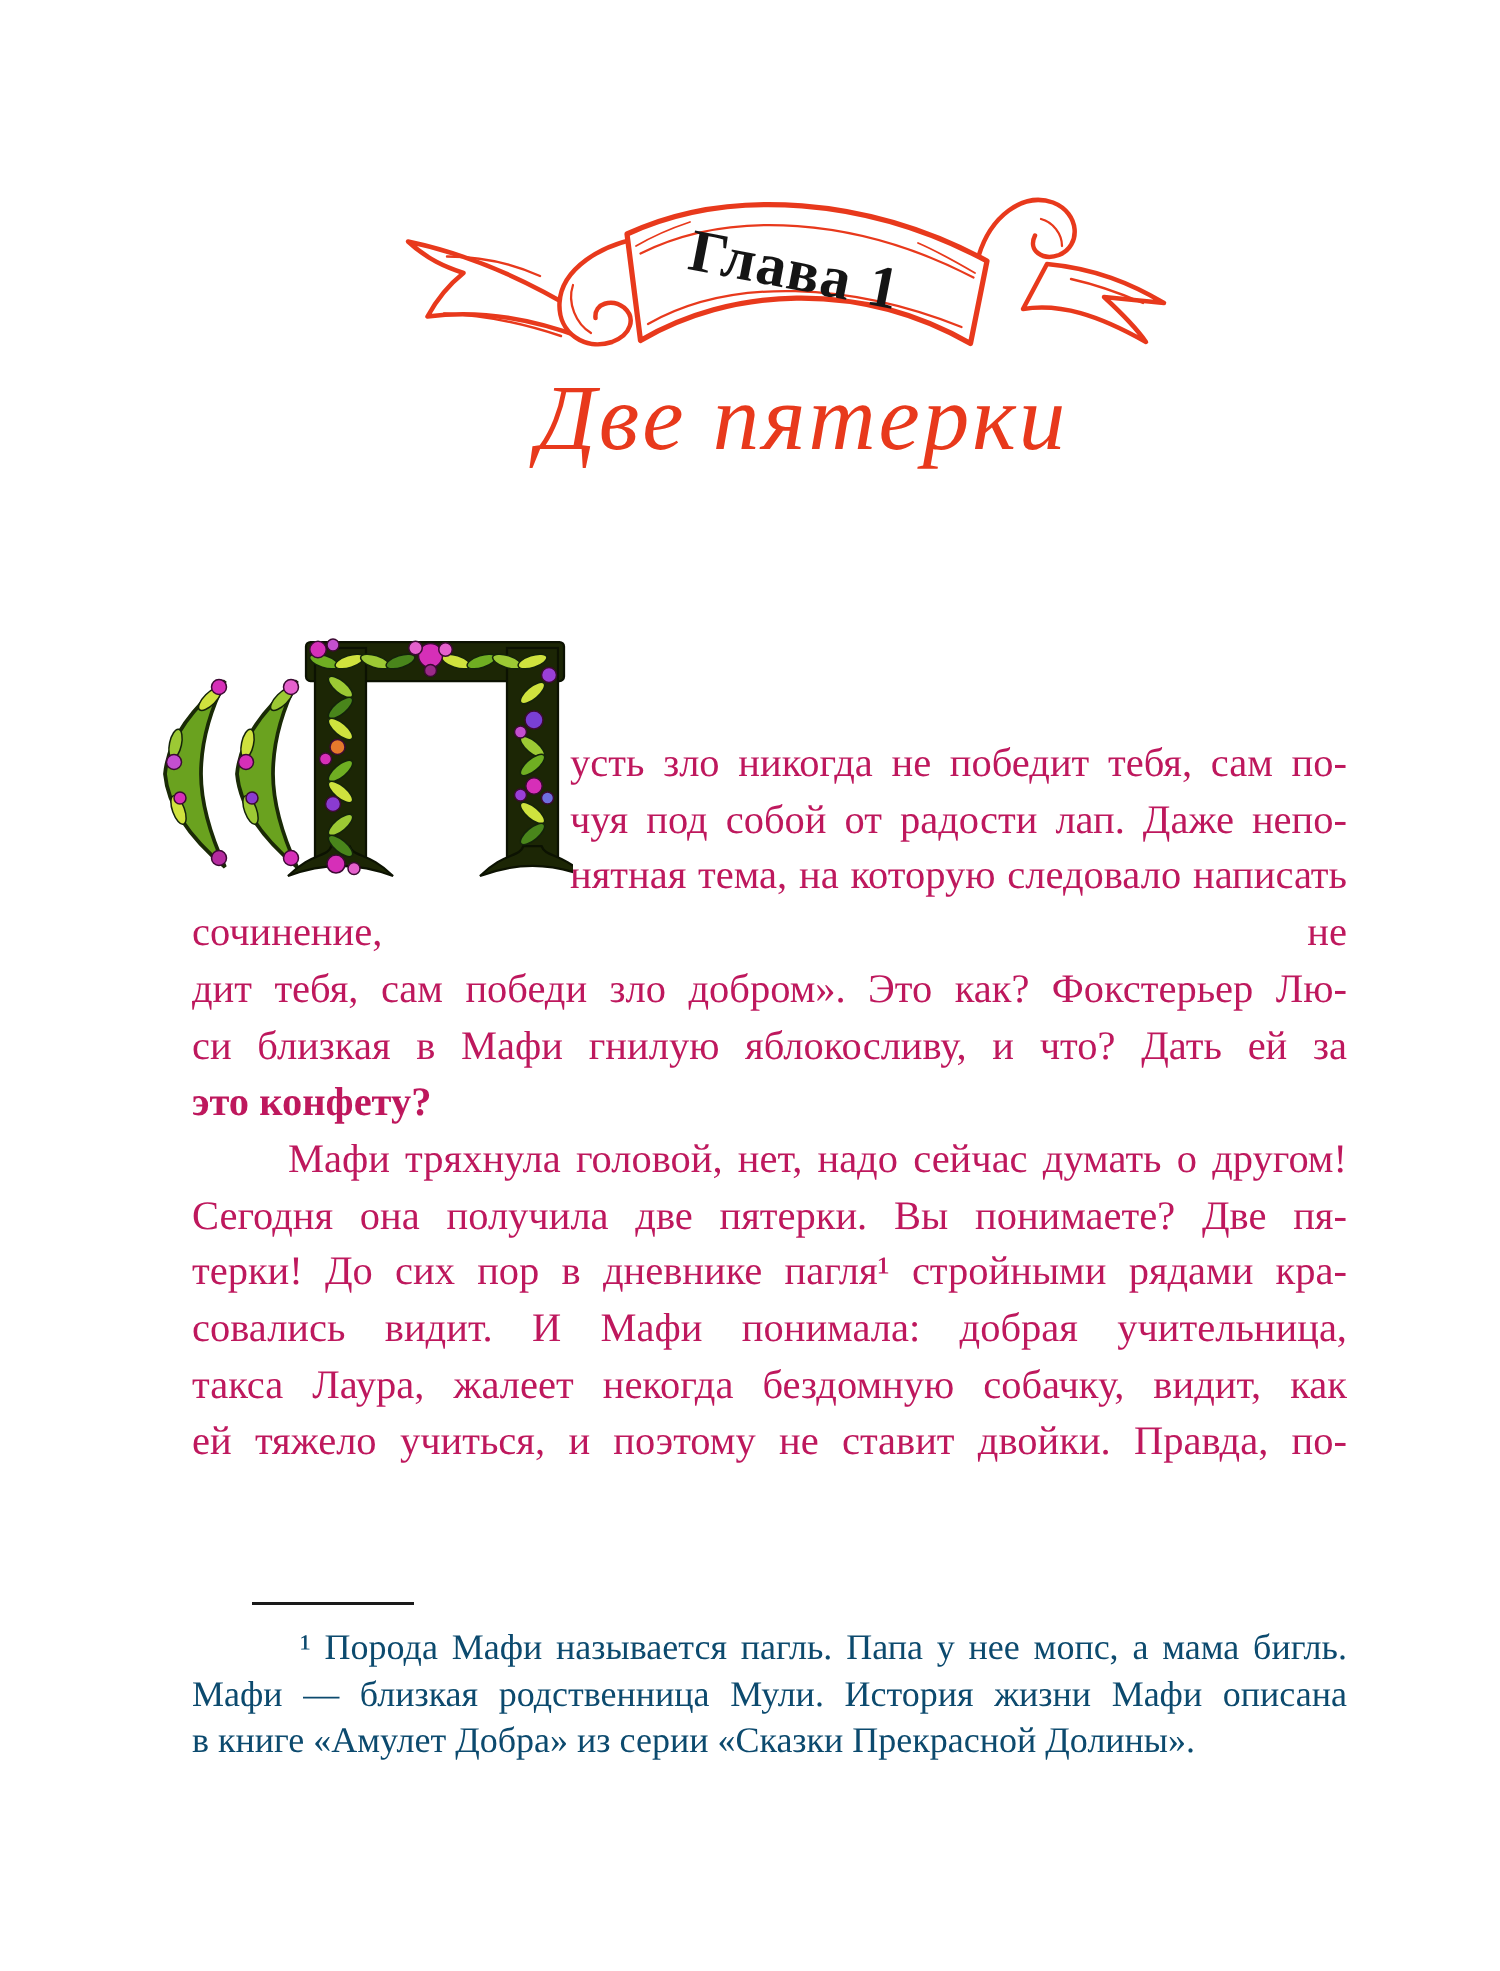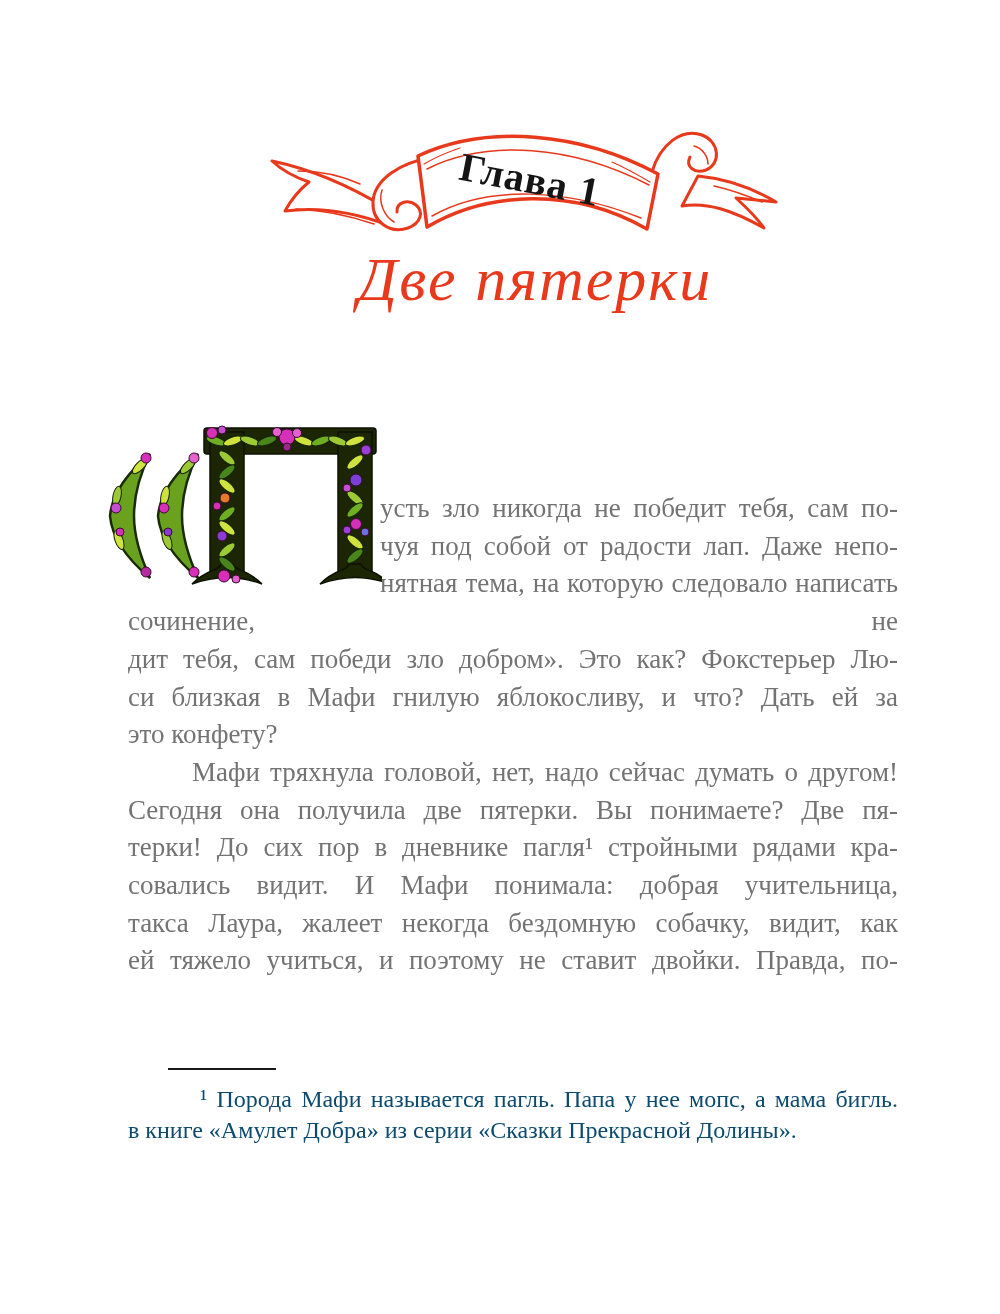--- a/index.html
+++ b/index.html
@@ -12,26 +12,26 @@
   .banner-label{position:absolute;left:178px;top:44px;width:180px;text-align:center;
         font-size:40px;font-weight:bold;color:#151515;letter-spacing:1px;
         transform:rotate(11deg);}
 
   
   .title{position:absolute;left:35px;top:244px;width:1000px;margin:0;text-align:center;
         font-size:62px;font-style:italic;font-weight:500;color:#e8391c;letter-spacing:2px;}
 
   
   .body-text{position:absolute;left:128px;top:490px;width:770px;
-        font-size:27px;line-height:37.7px;color:#737373;}
+        font-size:27px;line-height:37.7px;color:#be185d;}
   .cap-spacer{float:left;width:252px;height:110px;}
   .dropcap{position:absolute;left:-24px;top:-66px;width:278px;height:182px;}
   .dropcap svg{display:block;width:100%;height:100%;}
   .ln{text-align:justify;text-align-last:justify;}
-  .ln-end{text-align-last:left;}
+  .ln-end{text-align-last:left;font-weight:bold;}
   .indent{text-indent:64px;}
 
   
   .footnote-rule{position:absolute;left:168px;top:1068px;width:108px;height:0;
         border-top:2px solid #1a1a1a;}
   .footnote{position:absolute;left:128px;top:1084px;width:770px;
         font-size:24px;line-height:31px;color:#0c4a6e;}
   .fln{text-align:justify;text-align-last:justify;}
   .findent{text-indent:72px;}
   .fln-end{text-align-last:left;font-family:Liberation Serif, serif;}
@@ -159,16 +159,17 @@
     <div class="ln">Сегодня она получила две пятерки. Вы понимаете? Две пя-</div>
     <div class="ln">терки! До сих пор в дневнике пагля¹ стройными рядами кра-</div>
     <div class="ln">совались видит. И Мафи понимала: добрая учительница,</div>
     <div class="ln">такса Лаура, жалеет некогда бездомную собачку, видит, как</div>
     <div class="ln">ей тяжело учиться, и поэтому не ставит двойки. Правда, по-</div>
   </div>
 
   <div class="footnote-rule"></div>
   <div class="footnote">
     <div class="fln findent">¹ Порода Мафи называется пагль. Папа у нее мопс, а мама бигль.</div>
+    <div class="fln">Мафи — близкая родственница Мули. История жизни Мафи описана</div>
     <div class="fln fln-end">в книге «Амулет Добра» из серии «Сказки Прекрасной Долины».</div>
   </div>
 
 </div>
 
 </body></html>

